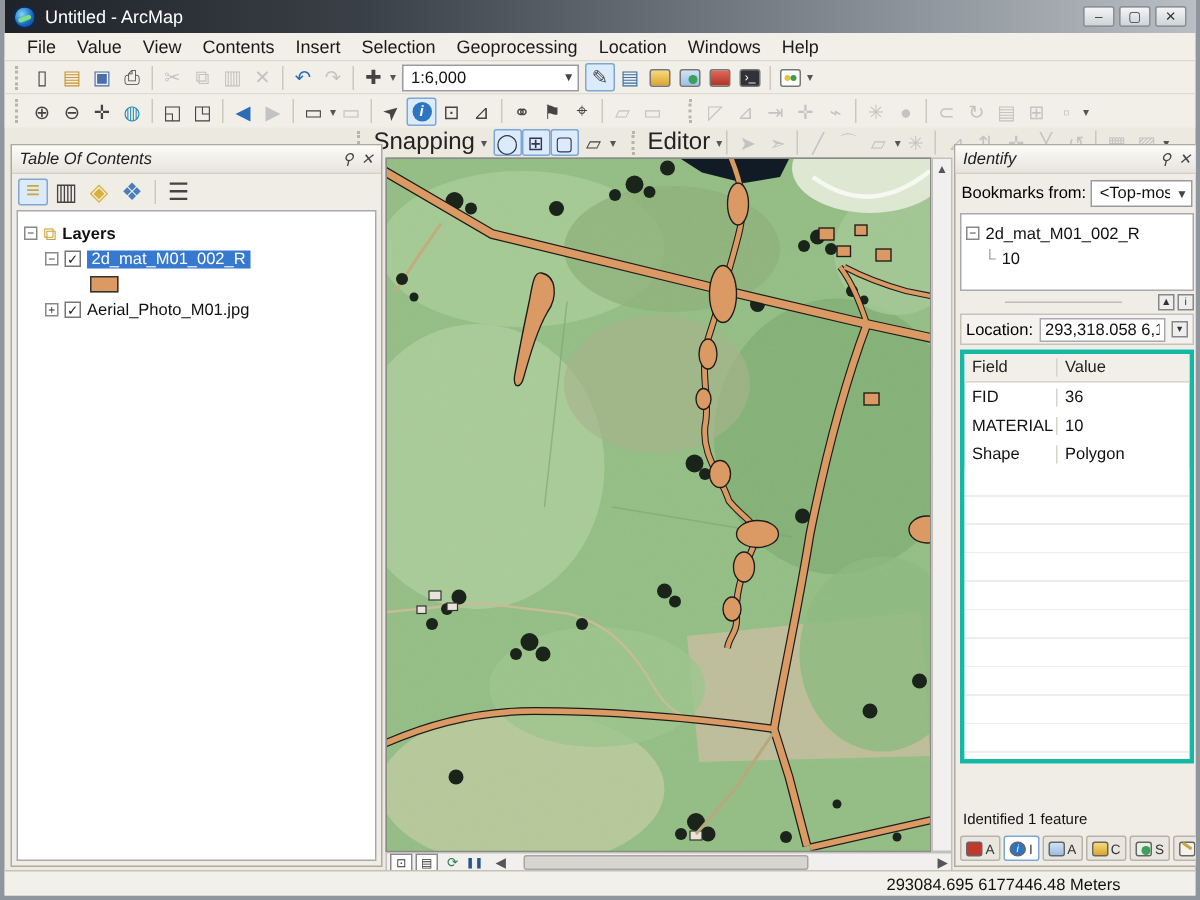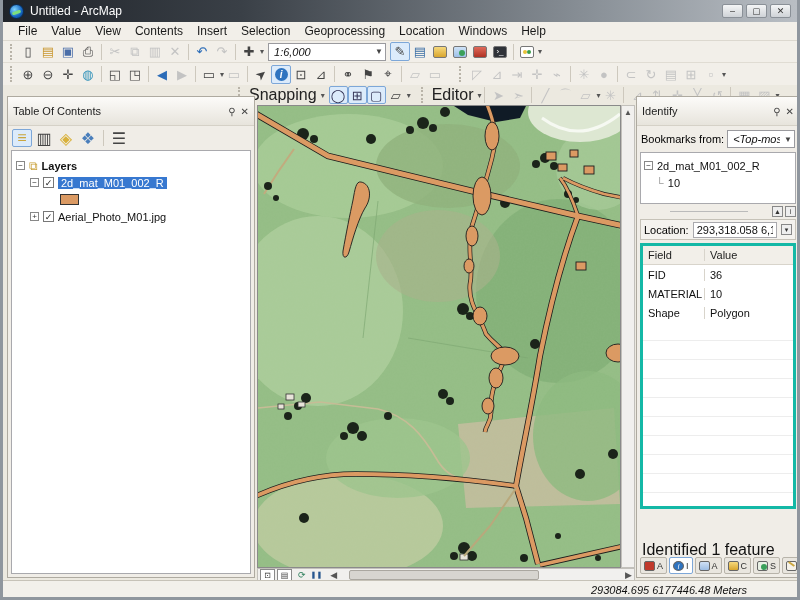--- a/index.html
+++ b/index.html
@@ -22,42 +22,42 @@
   .menuitem{padding:1px 7px;}
   
   .tbar{background:#f2efe9;display:flex;align-items:center;font-size:13px;}
   .tb1{left:0;top:41px;width:100%;height:22px;padding-left:4px;border-bottom:1px solid #e0dcd3;}
   .tb2{left:0;top:63px;width:100%;height:22px;padding-left:4px;}
   .tb3{left:232px;top:85px;width:568px;height:20px;background:transparent;}
   .grip{width:5px;height:16px;border-left:2px dotted #b9b4a9;margin:0 3px;}
   .tbtn{display:inline-flex;align-items:center;justify-content:center;min-width:20px;height:19px;color:#444;}
   .sep{width:1px;height:16px;background:#cdc8bd;margin:0 3px;}
   .caret{font-size:8px;color:#555;margin-left:1px;}
-  .combo{display:inline-flex;align-items:center;background:#fff;border:1px solid #9a9a9e;height:18px;font-size:11px;padding:0 2px 0 5px;color:#111;font-style:italic;}
+  .combo{display:inline-flex;align-items:center;background:#fff;border:1px solid #9a9a9e;height:18px;font-size:11px;padding:0 2px 0 5px;color:#111;}
   .combo .arrowbox{margin-left:auto;font-size:8px;color:#444;padding-left:4px;}
   .active-tool{background:#dcebfb;border:1px solid #7da7d8;border-radius:2px;}
   .blue-i{display:inline-flex;align-items:center;justify-content:center;width:13px;height:13px;border-radius:50%;
           background:#2f74c0;color:#fff;font-size:10px;font-style:italic;font-weight:bold;}
   .grey{color:#c3c3c3 !important;}
   .blue{color:#2b6cb8 !important;}
   .icbox{display:inline-block;width:14px;height:12px;border-radius:2px;border:1px solid #777;}
   .ic-cat{background:linear-gradient(#f7d97c,#d9a62e);}
   .ic-search{background:linear-gradient(#cfe3f7,#9cc0e8);position:relative;}
   .ic-search:after{content:"";position:absolute;right:1px;bottom:1px;width:6px;height:6px;border-radius:50%;background:#3aa05a;}
   .ic-toolbox{background:linear-gradient(#e06a5a,#b03224);}
   .ic-python{background:#2f3237;color:#fff;font-size:8px;line-height:10px;text-align:center;}
   .ic-model{background:#fff;position:relative;}
   .ic-model:before{content:"";position:absolute;left:2px;top:3px;width:4px;height:4px;border-radius:50%;background:#e8c23a;}
   .ic-model:after{content:"";position:absolute;right:2px;top:3px;width:4px;height:4px;border-radius:50%;background:#3a9e4a;}
   .toggle-on{background:#dcebfb;border:1px solid #7da7d8;border-radius:2px;width:19px;height:18px;display:inline-flex;align-items:center;justify-content:center;color:#335;}
   .lbl{font-size:16px;color:#222;padding:0 3px;}
   
   .toc{left:4px;top:96px;width:248px;height:482px;background:#f0ede7;border:1px solid #aeaaa0;display:flex;flex-direction:column;}
-  .phead{height:29px;display:flex;align-items:center;padding:0 5px;font-size:11px;color:#222;
-         background:linear-gradient(#fcfbf9,#e7e4dc);border-bottom:1px solid #d5d1c7;}
+  .phead{height:19px;display:flex;align-items:center;padding:0 5px;font-size:11px;color:#222;
+         background:linear-gradient(#fcfbf9,#e7e4dc);border-bottom:1px solid #d5d1c7;font-style:italic;}
   .phead .sp{margin-left:auto;display:flex;gap:5px;font-size:10px;color:#444;}
   .ptool{height:24px;display:flex;align-items:center;gap:2px;padding:2px 4px;}
   .ptool .tbtn{height:18px;}
   .tocbox{flex:1;background:#fff;border:1px solid #a9a9ad;margin:0 3px 3px 3px;padding:6px 4px;font-size:11px;color:#111;}
   .trow{display:flex;align-items:center;height:17px;gap:4px;}
   .exp{width:9px;height:9px;border:1px solid #888;background:#fff;font-size:8px;line-height:7px;text-align:center;color:#333;flex:0 0 auto;}
   .cb{width:11px;height:11px;border:1px solid #777;background:#fff;font-size:9px;line-height:10px;text-align:center;color:#222;flex:0 0 auto;}
   .sel-label{background:#3778d0;color:#fff;padding:0 3px;}
   .swatch{width:19px;height:11px;background:#DB9A63;border:1px solid #333;}
   .layericon{color:#c9a13b;font-size:12px;}
@@ -75,35 +75,35 @@
   .splitline{flex:1;height:2px;border-top:1px solid #bbb;margin:0 22px 0 30px;}
   .minibtn{width:11px;height:11px;border:1px solid #888;background:#eee;font-size:7px;line-height:9px;text-align:center;color:#333;margin-left:2px;}
   .locrow{display:flex;align-items:center;background:#f4f2ee;border:1px solid #c6c2b8;margin:0 3px;height:21px;padding:0 3px;gap:4px;}
   .locval{flex:1;background:#fff;border:1px solid #a9a9ad;height:16px;line-height:15px;padding:0 3px;white-space:nowrap;overflow:hidden;color:#111;display:flex;}
   .idtable{flex:1;display:flex;flex-direction:column;border:3px solid #14b8a6;margin:3px;background:#fff;overflow:hidden;}
   .throw{display:flex;height:19px;align-items:center;background:#f2efe9;border-bottom:1px solid #d8d4cb;font-size:11px;color:#222;}
   .tcell1{width:62px;padding-left:5px;border-right:1px solid #d8d4cb;}
   .tcell2{flex:1;padding-left:5px;}
   .drow{display:flex;height:19px;align-items:center;font-size:11px;color:#111;}
   .fillerrows{flex:1;background:repeating-linear-gradient(to bottom,#fff 0 18px,#ededed 18px 19px);}
-  .idstatus{height:16px;font-size:16px;color:#111;padding:1px 5px;margin-top:28px;}
+  .idstatus{height:16px;font-size:10px;color:#111;padding:1px 5px;margin-top:28px;}
   .tabsrow{display:flex;gap:2px;padding:1px 3px 3px 3px;}
   .dtab{display:flex;align-items:center;gap:2px;height:17px;padding:1px 3px;border:1px solid #b8b4aa;background:#e9e6df;font-size:9px;color:#333;border-radius:2px;}
   .dtab.active{background:#fff;border:1px solid #7da7d8;}
   .ti{width:11px;height:10px;border-radius:2px;border:1px solid #666;display:inline-block;}
   .ti-toolbox{background:#c0392b;}
   .ti-identify{background:#2f74c0;border-radius:50%;color:#fff;font-size:7px;line-height:9px;text-align:center;font-style:italic;}
   .ti-table{background:linear-gradient(#cfe0f5,#9dbde4);}
   .ti-catalog{background:linear-gradient(#f7d97c,#d9a62e);}
   .ti-search{background:#e8f0e4;position:relative;}
   .ti-search:after{content:"";position:absolute;right:0;bottom:0;width:6px;height:6px;border-radius:50%;background:#3aa05a;}
   .ti-create{background:#f5f2ea;position:relative;}
   .ti-create:after{content:"";position:absolute;left:1px;top:1px;width:7px;height:2px;background:#caa63f;transform:rotate(35deg);}
   
-  .statusbar{left:0;top:580px;width:100%;height:20px;background:#f2f0eb;border-top:1px solid #c6c2b8;font-size:11px;color:#111;font-style:italic;}
+  .statusbar{left:0;top:580px;width:100%;height:20px;background:#f2f0eb;border-top:1px solid #c6c2b8;font-size:11px;color:#111;}
   .coords{position:absolute;left:588px;top:3px;}
 </style>
 </head>
 <body>
 
 <div class="window">
 
   <div class="abs titlebar">
     <span class="appicon"></span>
     <span>Untitled - ArcMap</span>

